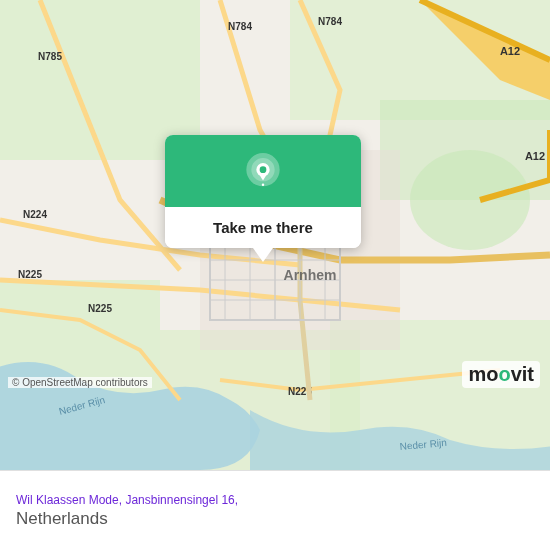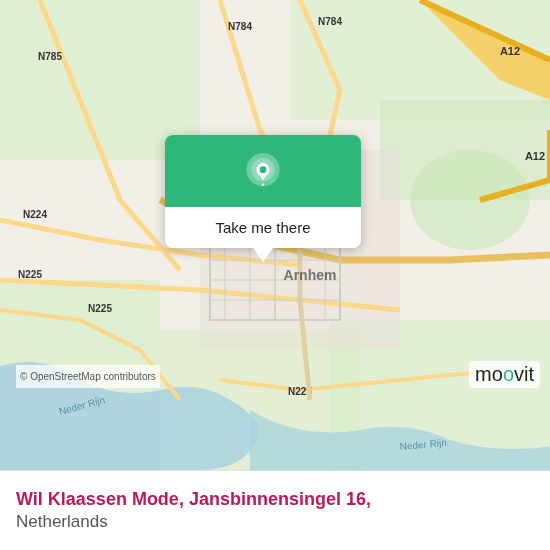--- a/index.html
+++ b/index.html
@@ -74,21 +74,21 @@
       margin-bottom: 0;
     }
 
     .map-popup-btn {
       width: 100%;
       background: #fff;
       border: none;
       border-radius: 0 0 8px 8px;
       padding: 12px 0;
       font-size: 15px;
-      font-weight: 400;
+      font-weight: 700;
       color: #222;
       cursor: pointer;
       text-align: center;
     }
 
     
     .map-popup::after {
       content: '';
       position: absolute;
       bottom: -14px;
@@ -105,49 +105,49 @@
       height: 80px;
       background: #fff;
       border-top: 1px solid #e0e0e0;
       display: flex;
       flex-direction: column;
       justify-content: center;
       padding: 0 16px;
     }
 
     .info-bar-title {
-      font-size: 18px;
-      font-weight: 700;
-      color: #be185d;
+      font-size: 12px;
+      font-weight: 400;
+      color: #6d28d9;
       margin-bottom: 2px;
     }
 
     .info-bar-sub {
       font-size: 17px;
       color: #555;
     }
 
     .osm-credit {
       position: absolute;
       bottom: 82px;
-      left: 16px;
+      left: 8px;
       font-size: 10px;
       color: #555;
       background: rgba(255,255,255,0.75);
-      padding: 6px 4px;
+      padding: 0 4px;
       border-radius: 0;
       z-index: 5;
     }
 
     .moovit-logo {
       position: absolute;
       bottom: 82px;
       right: 10px;
       font-size: 20px;
-      font-weight: 400;
+      font-weight: 700;
       color: #222;
       z-index: 5;
       background: rgba(255,255,255,0.85);
       padding: 2px 6px;
       border-radius: 4px;
     }
 
     .moovit-logo span {
       color: #2db87a;
     }

